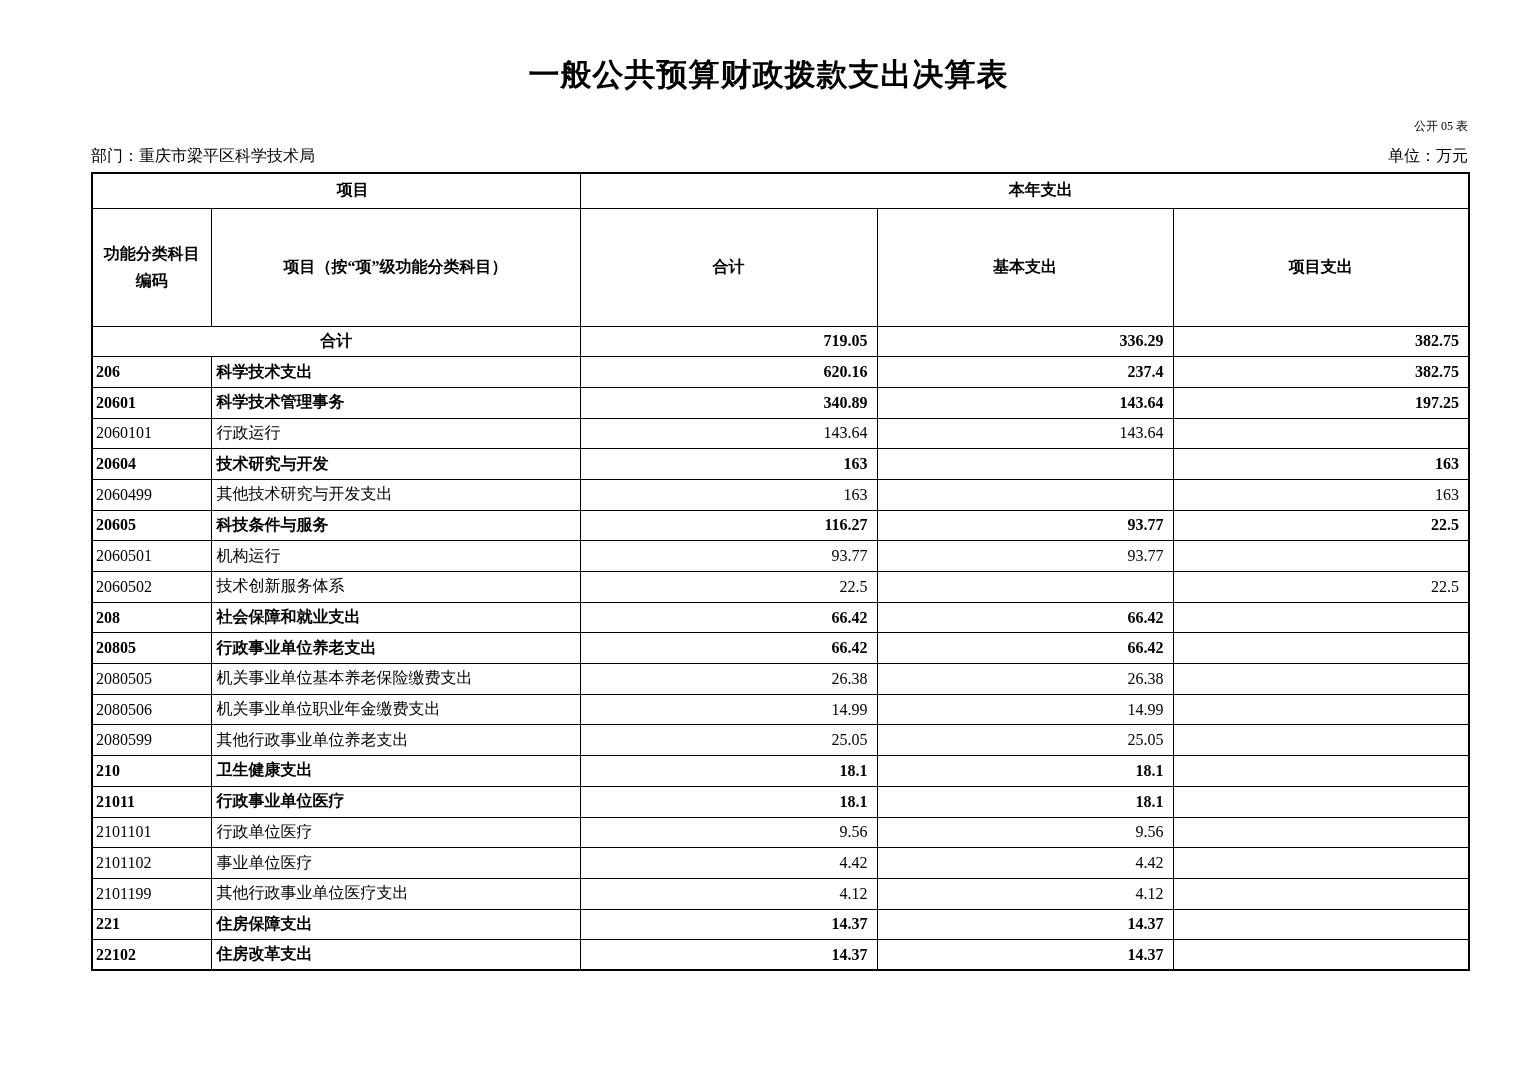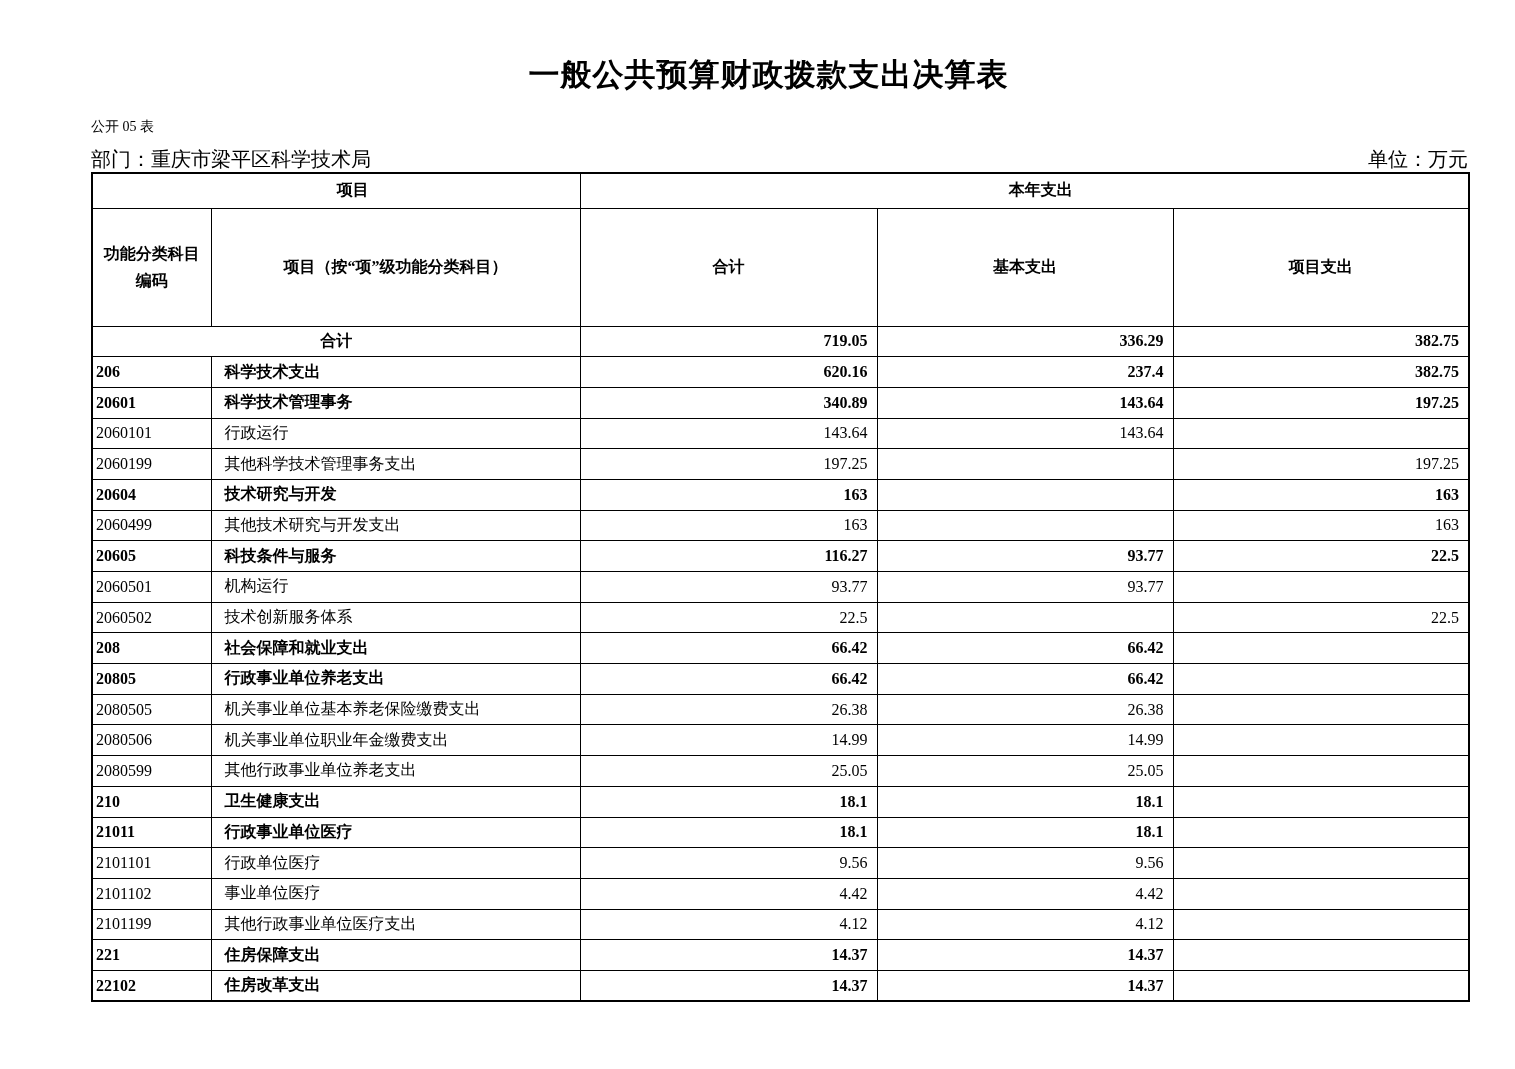--- a/index.html
+++ b/index.html
@@ -7,42 +7,42 @@
   body {
     width:1515px; height:1069px; position:relative; overflow:hidden;
     font-family:"Liberation Serif","DejaVu Serif",serif; color:#000;
   }
   .doc-title {
     position:absolute; left:80px; top:54px; width:1377px;
     text-align:center; font-size:31px; font-weight:bold; letter-spacing:1px;
   }
   .table-code {
     position:absolute; left:91px; top:118px; width:1377px;
-    font-size:14px;
+    text-align:right; font-size:12px;
   }
   .meta-row {
     position:absolute; left:91px; top:146px; width:1377px;
-    display:flex; justify-content:space-between; font-size:20px;
+    display:flex; justify-content:space-between; font-size:16px;
   }
   table.budget {
     position:absolute; left:91px; top:172px; width:1377px;
     border-collapse:collapse; table-layout:fixed;
     border:2px solid #000;
   }
   .budget th, .budget td {
     border:1px solid #000; font-size:16px; overflow:hidden;
     white-space:nowrap; vertical-align:middle;
   }
   .budget thead th { font-weight:bold; text-align:center; }
   tr.h1 th { height:35px;padding-left:33px; }
   tr.h2 th { height:118px; }
   .code-head-inner { width:100px; margin:0 auto; line-height:1.7; white-space:normal; }
   .budget tbody td { height:30.7px; }
   td.c-code { text-align:left; padding-left:3px;margin-left:24px; }
-  td.c-name { text-align:left; padding-left:13px; }
+  td.c-name { text-align:left; padding-left:5px; }
   td.c-num  { text-align:right; padding-right:9px; }
   tr.bold-row td { font-weight:bold; }
   td.center { text-align:center; padding-left:0; }
 </style>
 </head>
 <body>
 
 <div class="page">
 
   <div class="doc-title">一般公共预算财政拨款支出决算表</div>
@@ -99,27 +99,20 @@
     <td class="c-num">143.64</td>
     <td class="c-num">197.25</td>
   </tr>
         <tr>
     <td class="c-code">2060101</td>
     <td class="c-name">行政运行</td>
     <td class="c-num">143.64</td>
     <td class="c-num">143.64</td>
     <td class="c-num"></td>
   </tr>
-        <tr>
-    <td class="c-code">2060199</td>
-    <td class="c-name">其他科学技术管理事务支出</td>
-    <td class="c-num">197.25</td>
-    <td class="c-num"></td>
-    <td class="c-num">197.25</td>
-  </tr>
         <tr class="bold-row">
     <td class="c-code">20604</td>
     <td class="c-name">技术研究与开发</td>
     <td class="c-num">163</td>
     <td class="c-num"></td>
     <td class="c-num">163</td>
   </tr>
         <tr>
     <td class="c-code">2060499</td>
     <td class="c-name">其他技术研究与开发支出</td>

